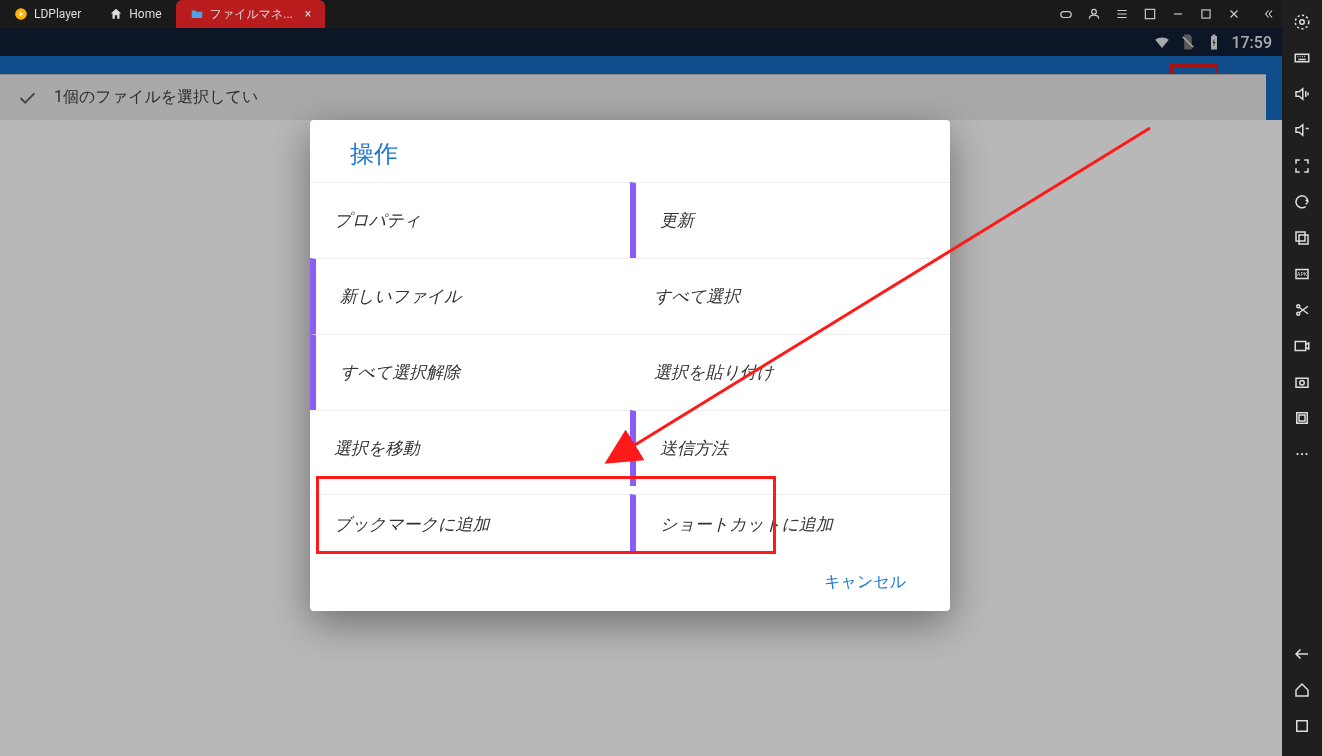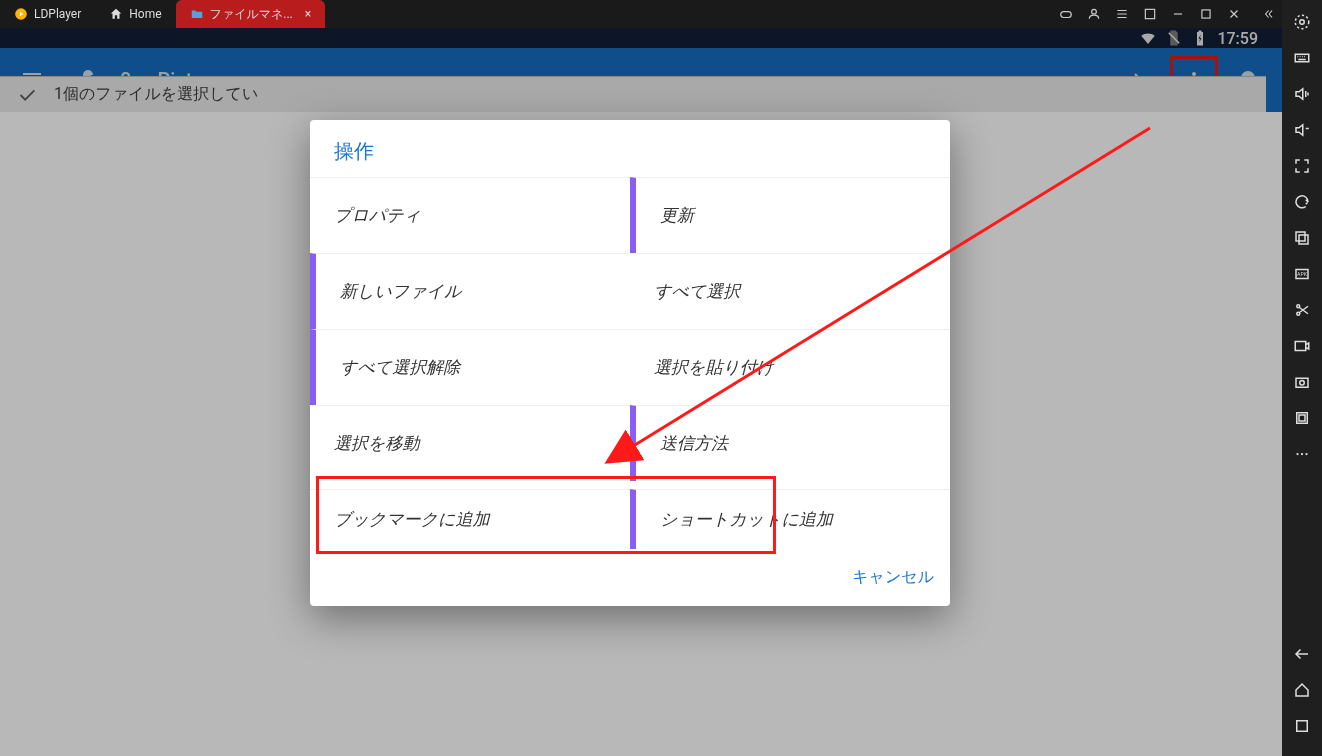--- a/index.html
+++ b/index.html
@@ -14,44 +14,44 @@
 .titlebar { height: 28px; background: #1a1a1a; display: flex; align-items: center; color: #ddd; font-size: 12px; }
 .titlebar .tab { height: 28px; display: flex; align-items: center; gap: 6px; padding: 8px 14px; cursor: pointer; }
 .titlebar .tab.active { background: #b91c1c; border-radius: 6px 6px 0 0; }
 .titlebar .tab .tico { width: 14px; height: 14px; display: inline-flex; }
 .titlebar .spacer { flex: 1; }
 .titlebar .winbtn { width: 28px; height: 28px; display: flex; align-items: center; justify-content: center; cursor: pointer; color: #ccc; }
 .titlebar .winbtn svg { width: 14px; height: 14px; }
 
 .android-area { flex: 1; background: #fff; position: relative; overflow: hidden; }
 
-.statusbar { height: 20px; background: #12223a; color: #fff; display: flex; align-items: center; justify-content: flex-end; padding: 0 24px; gap: 8px; font-size: 16px; font-weight: 500; }
+.statusbar { height: 28px; background: #12223a; color: #fff; display: flex; align-items: center; justify-content: flex-end; padding: 0 10px; gap: 8px; font-size: 16px; font-weight: 500; }
 .statusbar .sic { width: 18px; height: 18px; display: inline-flex; }
 
 .app-toolbar { height: 64px; background: #1976d2; display: flex; align-items: center; padding: 0 8px; color: #fff; gap: 8px; }
 .app-toolbar .tbtn { width: 48px; height: 48px; display: flex; align-items: center; justify-content: center; cursor: pointer; }
 .app-toolbar .tbtn svg { width: 24px; height: 24px; fill: #e3f2fd; }
 .app-toolbar .crumbs { flex: 1; display: flex; align-items: center; gap: 6px; font-size: 20px; font-weight: 500; color: #e3f2fd; }
 .app-toolbar .more-highlight { border: 3px solid #ff1a1a; }
 
 .file-list { position: absolute; top: 92px; bottom: 46px; left: 0; right: 0; overflow: hidden; background: #f5f5f5; }
 
-.selection-bar { position: absolute; bottom: 0; left: 0; right: 16px; height: 36px; background: #fff; border-top: 1px solid #ccc; display: flex; align-items: center; padding: 0 16px; gap: 16px; color: #444; font-size: 16px; }
+.selection-bar { position: absolute; bottom: 0; left: 0; right: 16px; height: 46px; background: #fff; border-top: 1px solid #ccc; display: flex; align-items: center; padding: 0 16px; gap: 16px; color: #444; font-size: 16px; }
 .selection-bar svg { width: 22px; height: 22px; }
 
 .scrim { position: absolute; inset: 0; background: rgba(0,0,0,0.28); }
 
 .dialog { position: absolute; left: 310px; top: 92px; width: 640px; background: #fff; border-radius: 4px; box-shadow: 0 12px 40px rgba(0,0,0,0.4); overflow: hidden; }
-.dialog .dtitle { padding: 18px 24px 12px; font-size: 20px; font-weight: 500; color: #1976d2; }
+.dialog .dtitle { padding: 18px 40px 12px; font-size: 24px; font-weight: 500; color: #1976d2; }
 .dialog .dgrid { display: grid; grid-template-columns: 1fr 1fr; font-style: italic; }
 .dialog .dcell { padding: 26px 24px; font-size: 17px; color: #333; border-top: 1px solid #eee; cursor: pointer; position: relative; }
 .dialog .dcell.rb { border-left: 6px solid #8b5cf6; }
 .dialog .dcell.cut { overflow: hidden; height: 60px; padding-top: 18px; margin-top: 8px; }
 .dialog .row-highlight { position: absolute; pointer-events: none; border: 3px solid #ff1a1a; }
-.dialog .dactions { display: flex; justify-content: flex-end; padding: 10px 4px; }
+.dialog .dactions { display: flex; justify-content: flex-end; padding: 10px 32px; }
 .dialog .dactions .dcancel { color: #1976d2; font-size: 16px; font-weight: 500; padding: 8px 12px; cursor: pointer; }
 
 .arrow { position: absolute; pointer-events: none; }
 
 .faded { filter: brightness(0.92); }
 </style>
 </head>
 <body>
 
 <div class="root">

